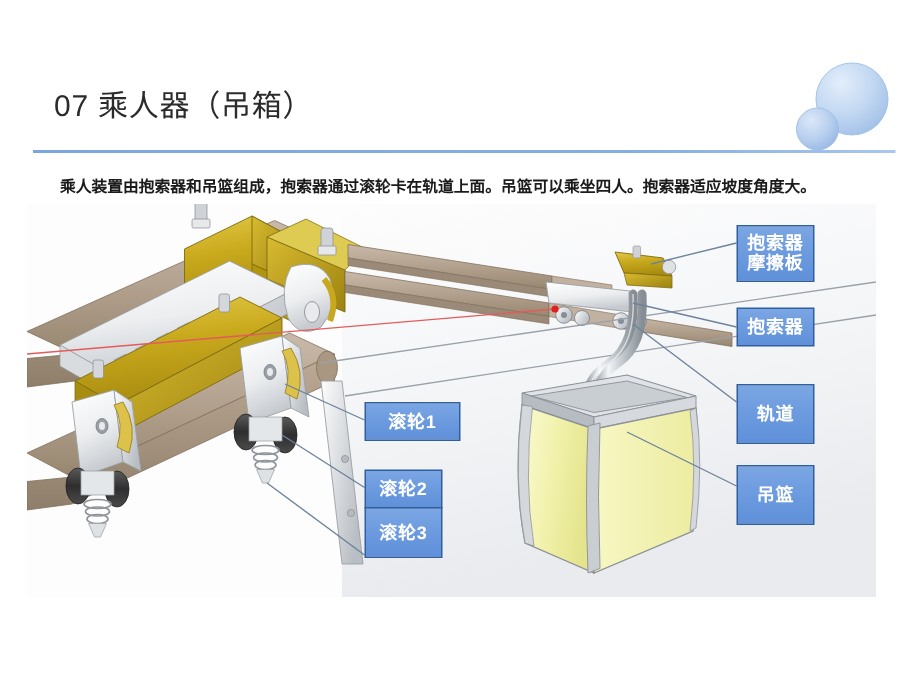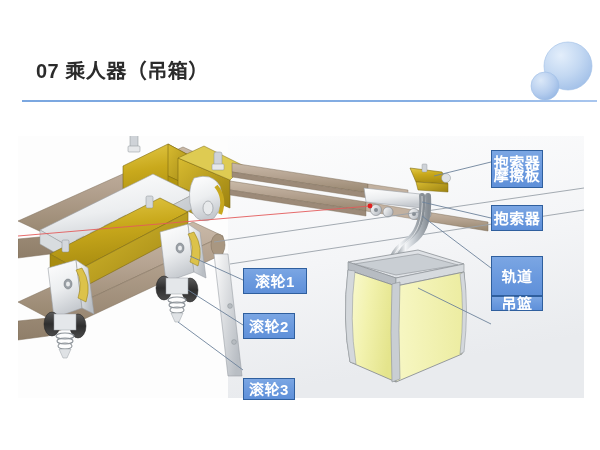--- a/index.html
+++ b/index.html
@@ -10,41 +10,41 @@
     overflow:hidden;
     position:relative;
   }
   #slide{position:absolute;inset:0;width:600px;height:450px;background:#fff;overflow:hidden;}
 
   
   .deco-circles{position:absolute;right:0;top:34px;width:92px;height:74px;pointer-events:none;}
   .title{
     position:absolute;left:36px;top:58px;
     font-size:20px;line-height:26px;color:#2b2b2b;letter-spacing:.5px;
-    white-space:nowrap;font-weight:700;
+    white-space:nowrap;font-weight:400;
   }
   .rule{position:absolute;left:22px;top:100px;width:575px;height:2px;
         background:linear-gradient(90deg,#7ba7e0 0%,#85aee3 70%,#a9c6ee 100%);}
   .subtitle{
     position:absolute;left:40px;top:118px;width:530px;
     font-size:10.5px;line-height:14px;color:#1b1b1b;font-weight:bold;
     white-space:nowrap;
   }
 
   
   .figure{position:absolute;left:18px;top:136px;width:566px;height:262px;}
   .fig-svg{position:absolute;left:0;top:0;width:566px;height:262px;}
 
   
   .callout{
     position:absolute;
     background:linear-gradient(180deg,#7ba6e3 0%,#6a99de 55%,#5f90d9 100%);
     border:1px solid #2f5f9e;
     color:#ffffff;
-    font-size:15px;line-height:13px;
+    font-size:12px;line-height:13px;
     font-weight:bold;
     display:flex;align-items:center;justify-content:center;
     text-align:right;
     box-sizing:border-box;
     white-space:pre-line;
     letter-spacing:.5px;
   }
 </style>
 </head>
 <body>
@@ -65,20 +65,21 @@
           <stop offset="100%" stop-color="#93b5e3"></stop>
         </radialGradient>
       </defs>
       <circle cx="60" cy="32" r="24" fill="url(#gBig)" stroke="#9dbde6" stroke-width="0.6"></circle>
       <circle cx="37" cy="52" r="14" fill="url(#gSm)" stroke="#9dbde6" stroke-width="0.6"></circle>
     </svg>
   </div>
 
   <div class="title">07 乘人器（吊箱）</div>
   <div class="rule"></div>
+  <div class="subtitle">乘人装置由抱索器和吊篮组成，抱索器通过滚轮卡在轨道上面。吊篮可以乘坐四人。抱索器适应坡度角度大。</div>
 
   <div class="figure">
     <svg class="fig-svg" viewBox="0 0 566 262">
       <defs>
         <linearGradient id="bgFade" x1="0" y1="0" x2="0.4" y2="1">
           <stop offset="0%" stop-color="#ffffff"></stop>
           <stop offset="60%" stop-color="#f4f5f7"></stop>
           <stop offset="100%" stop-color="#e9ebee"></stop>
         </linearGradient>
         <linearGradient id="railG" x1="0" y1="0" x2="0" y2="1">
@@ -309,21 +310,21 @@
       <g>
         <line x1="0" y1="100" x2="352" y2="70" stroke="#e35b5b" stroke-width="0.9"></line>
         <circle cx="352" cy="70" r="2.4" fill="#e02020"></circle>
       </g>
     </svg>
   </div>
 
   <div id="callout-layer">
       <div class="callout" style="left: 243px; top: 268px; width: 64px; height: 26px;">滚轮1</div>
       <div class="callout" style="left: 243px; top: 313px; width: 52px; height: 26px;">滚轮2</div>
-      <div class="callout" style="left: 243px; top: 378px; width: 52px; height: 22px;">滚轮3</div>
+      <div class="callout" style="left: 243px; top: 338px; width: 52px; height: 34px;">滚轮3</div>
       <div class="callout" style="left: 491px; top: 150px; width: 52px; height: 38px;">抱索器
 摩擦板</div>
       <div class="callout" style="left: 491px; top: 205px; width: 52px; height: 26px;">抱索器</div>
       <div class="callout" style="left: 491px; top: 256px; width: 52px; height: 40px;">轨道</div>
-      <div class="callout" style="left: 491px; top: 296px; width: 52px; height: 15px;">吊篮</div>
+      <div class="callout" style="left: 491px; top: 310px; width: 52px; height: 40px;">吊篮</div>
     </div>
 
 </div>
 
 </body></html>

